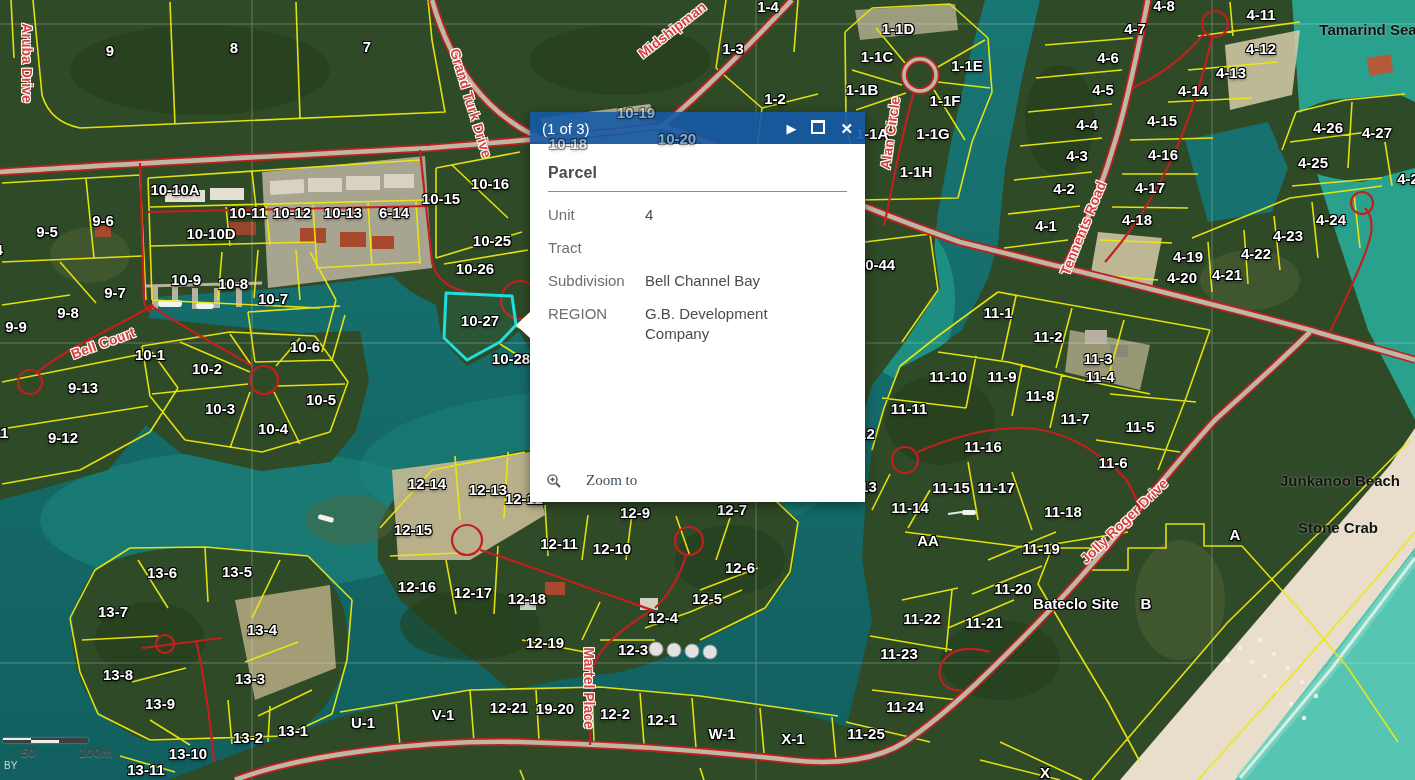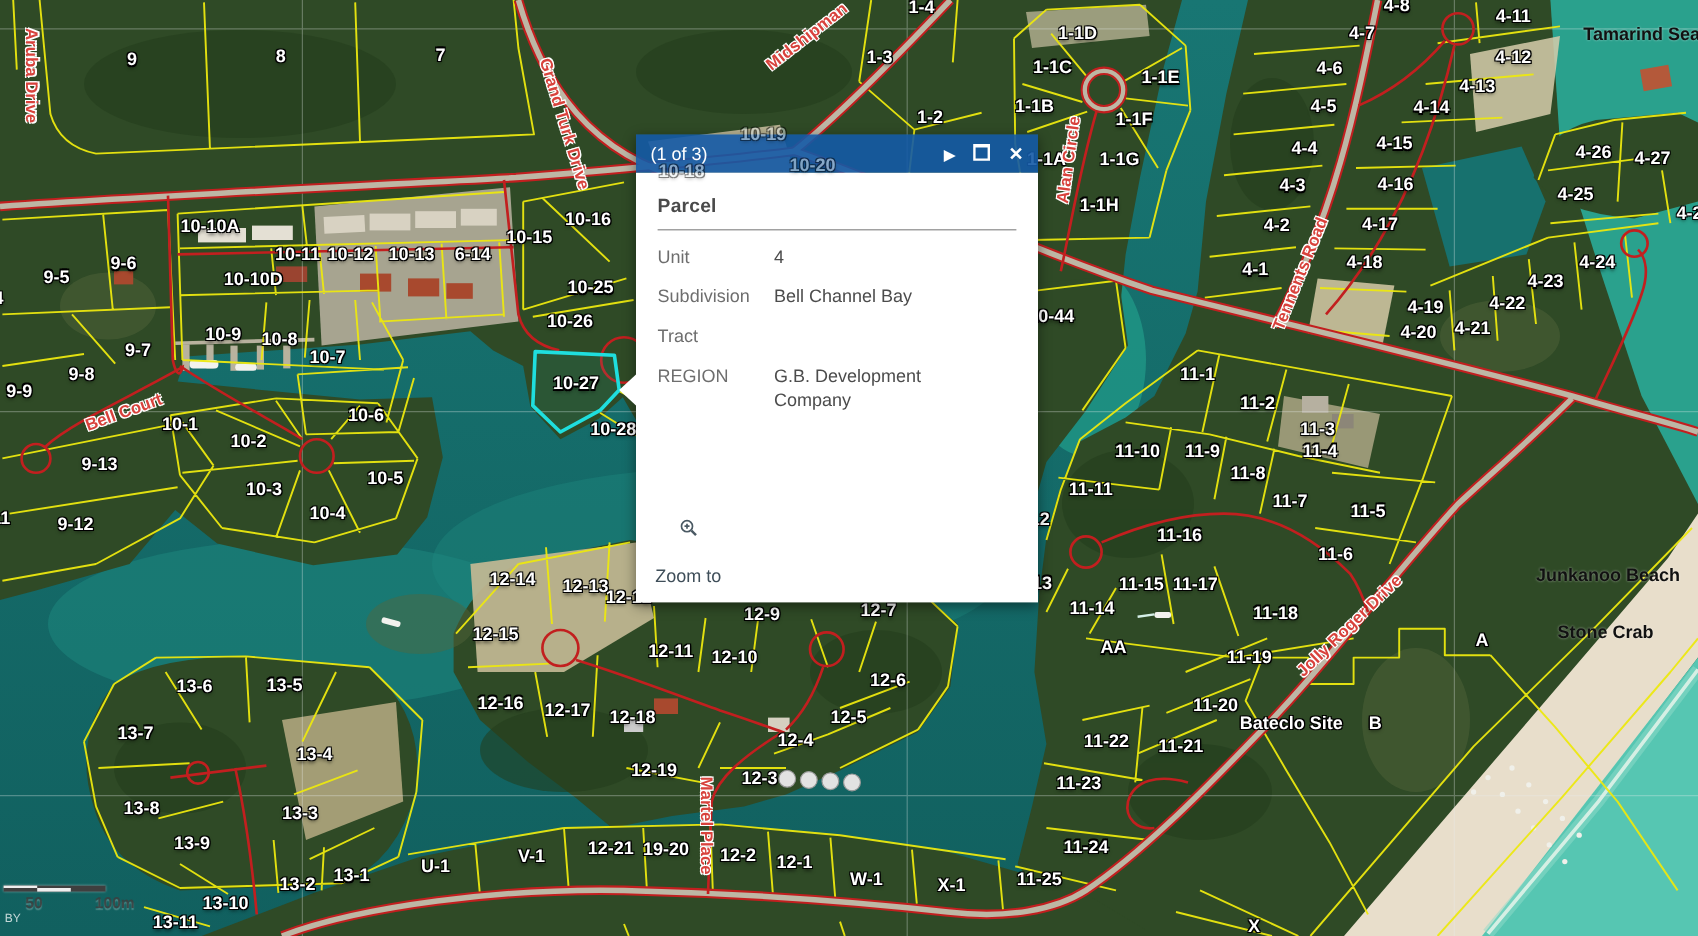--- a/index.html
+++ b/index.html
@@ -29,21 +29,21 @@
   .closex{font-size:15px;font-weight:bold;}
   #popup .bd{position:relative;background:#fff;height:358px;padding:14px 18px 12px;box-sizing:border-box;}
   #popup .bd .arrow{position:absolute;left:-14px;top:168px;width:0;height:0;
         border-top:13px solid transparent;border-bottom:13px solid transparent;border-right:14px solid #fff;}
   .ptitle{font-size:16px;font-weight:bold;color:#4a4a4a;margin:6px 0 9px;letter-spacing:.2px;}
   .prule{border-bottom:1px solid #8a8a8a;margin:0 0 13px;}
   .field{display:flex;margin-bottom:13px;font-size:15px;line-height:20px;}
   .flabel{width:97px;flex-shrink:0;color:#6e6e6e;}
   .fvalue{color:#4c4c4c;max-width:170px;}
   .zoomto{position:absolute;left:16px;bottom:13px;display:flex;align-items:center;gap:24px;
-        font-family:Liberation Sans, sans-serif;font-size:15px;color:#3f4e59;cursor:pointer;flex-direction:column;}
+        font-family:Liberation Serif, serif;font-size:15px;color:#3f4e59;cursor:pointer;}
   
   #scalebar{position:absolute;left:3px;top:738px;z-index:6;width:120px;}
   #scalebar .bar{width:85px;height:5px;background:#3f3f3f;position:relative;box-shadow:0 0 2px rgba(255,255,255,.5);}
   #scalebar .bar .w1{position:absolute;left:0;top:0;width:28px;height:2px;background:#eee;}
   #scalebar .bar .w2{position:absolute;left:28px;top:2px;width:28px;height:3px;background:#eee;}
   #scalebar .nums{position:relative;height:14px;font-size:13px;font-weight:bold;
         color:rgba(60,62,62,.85);text-shadow:0 1px 1px rgba(255,255,255,.25);}
   #scalebar .n50{position:absolute;left:18px;top:2px;}
   #scalebar .n100{position:absolute;left:76px;top:2px;}
   #attrib{position:absolute;left:4px;top:760px;z-index:6;font-size:10px;color:rgba(255,255,255,.75);}
@@ -434,26 +434,26 @@
     <div class="bd">
       <div class="arrow"></div>
       <div class="ptitle">Parcel</div>
       <div class="prule"></div>
       <div id="popup-fields">
           <div class="field">
             <div class="flabel">Unit</div>
             <div class="fvalue">4</div>
           </div>
           <div class="field">
+            <div class="flabel">Tract</div>
+            <div class="fvalue"></div>
+          </div>
+          <div class="field">
             <div class="flabel">Subdivision</div>
             <div class="fvalue">Bell Channel Bay</div>
-          </div>
-          <div class="field">
-            <div class="flabel">Tract</div>
-            <div class="fvalue"></div>
           </div>
           <div class="field">
             <div class="flabel">REGION</div>
             <div class="fvalue">G.B. Development Company</div>
           </div>
         </div>
       <div class="zoomto">
         <svg width="16" height="16" viewBox="0 0 16 16" fill="none" stroke="#4a5963" stroke-width="1.4">
           <circle cx="6.5" cy="6.5" r="4.6"></circle>
           <line x1="10.2" y1="10.2" x2="14" y2="14" stroke-width="2"></line>

